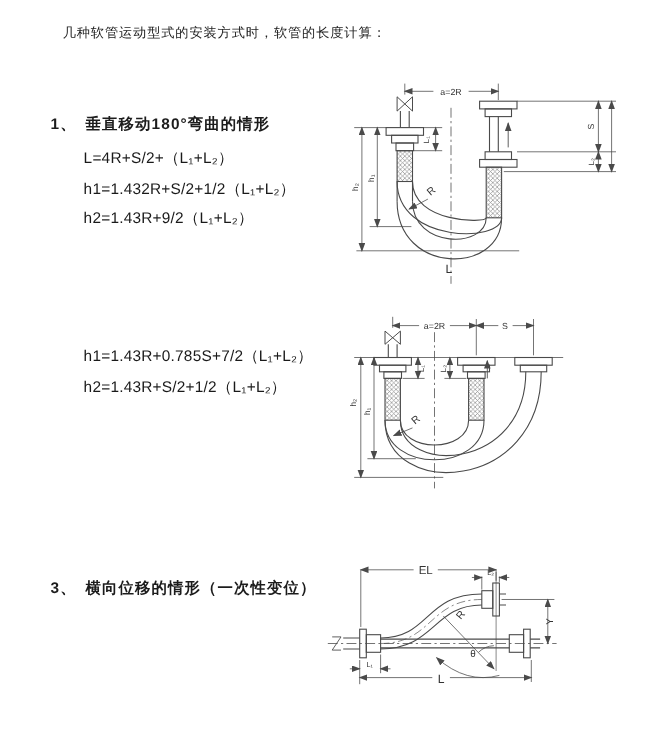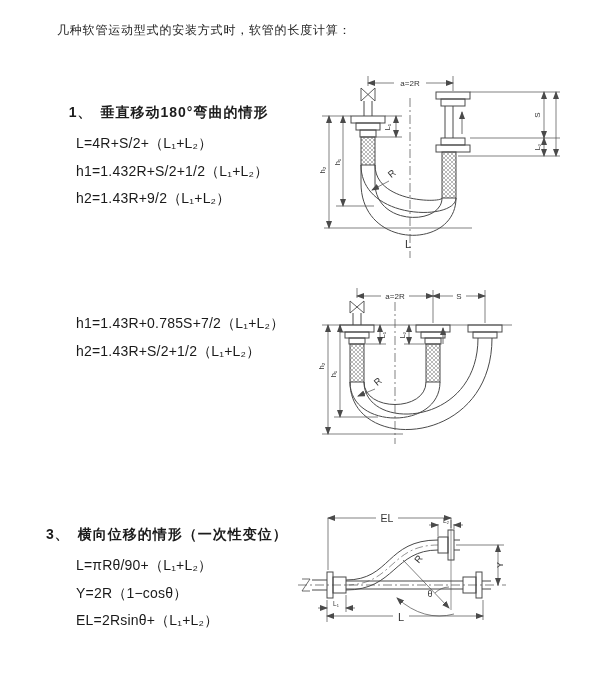--- a/index.html
+++ b/index.html
@@ -6,21 +6,21 @@
   .page{
     position:relative;width:600px;height:675px;background:#ffffff;overflow:hidden;
     font-family:"Liberation Sans","DejaVu Sans",sans-serif;color:#1c1c1c;
   }
   .title{
     position:absolute;left:35px;top:22px;font-size:12px;font-weight:normal;
     letter-spacing:0.8px;white-space:nowrap;margin-left:22px;
   }
   .sec{position:absolute;left:46px;}
   #sec1{top:104px;} #sec2{top:302px;} #sec3{top:516px;margin-top:10px;}
-  .heading{font-size:14px;font-weight:bold;letter-spacing:1px;white-space:nowrap;text-align:right;}
+  .heading{font-size:14px;font-weight:bold;letter-spacing:1px;white-space:nowrap;}
   .heading .num{margin-right:8px;}
   .formulas{margin:8px 0 0 30px;font-size:14px;line-height:27.5px;letter-spacing:0.2px;color:#1a1a1a;}
   .formula{white-space:nowrap;}
   .diagram{position:absolute;}
   #d1{left:312px;top:70px;}
   #d2{left:308px;top:282px;}
   #d3{left:296px;top:498px;}
   svg text{fill:#333;stroke:none;font-family:"Liberation Sans","DejaVu Sans",sans-serif;}
 </style>
 </head>
@@ -45,25 +45,20 @@
     <div class="formulas">
       <div class="formula">h1=1.43R+0.785S+7/2（L₁+L₂）</div>
       <div class="formula">h2=1.43R+S/2+1/2（L₁+L₂）</div>
     </div>
   </section>
 
   <section class="sec" id="sec3">
     <div class="heading">
       <span class="num">3、</span><span>横向位移的情形（一次性变位）</span>
     </div>
-    <div class="formulas">
-      <div class="formula">L=πRθ/90+（L₁+L₂）</div>
-      <div class="formula">Y=2R（1−cosθ）</div>
-      <div class="formula">EL=2Rsinθ+（L₁+L₂）</div>
-    </div>
   </section>
 
   <svg id="d1" class="diagram" width="252" height="192" viewBox="0 0 252 192">
     <defs>
       <marker id="ar1" markerWidth="9" markerHeight="8" refX="7" refY="3" orient="auto-start-reverse" markerUnits="userSpaceOnUse">
         <path d="M0,0 L8,3 L0,6 Z" fill="#4a4a4a"></path>
       </marker>
       <pattern id="br1" width="4" height="4" patternUnits="userSpaceOnUse">
         <path d="M0,0 L4,4 M4,0 L0,4" stroke="#8a8a8a" stroke-width="0.6"></path>
       </pattern>

